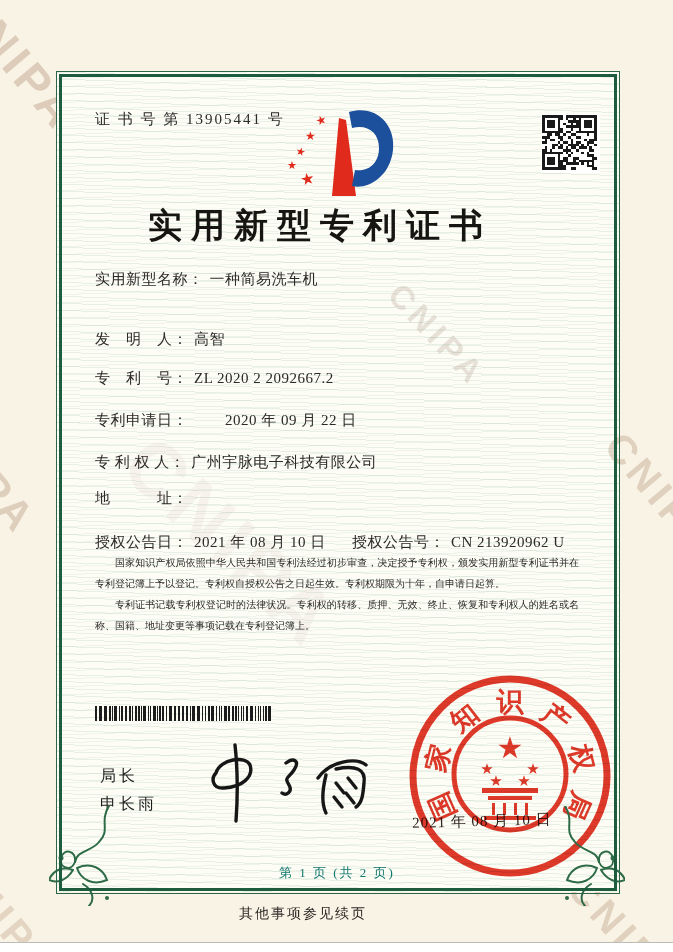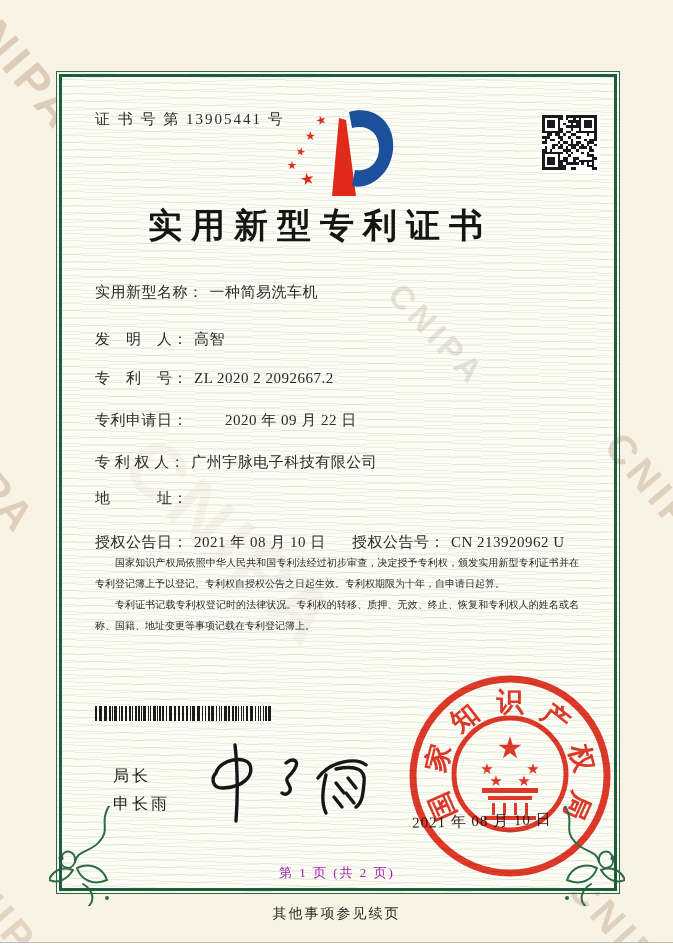--- a/index.html
+++ b/index.html
@@ -30,48 +30,48 @@
   .cert-no{position:absolute;left:95px;top:110px;font-size:15px;letter-spacing:2px;color:#2c2926;}
   .title{position:absolute;left:56px;top:203px;width:528px;text-align:center;font-size:34px;
          font-weight:700;letter-spacing:9px;color:#171512;}
 
   .logo{position:absolute;left:280px;top:98px;width:120px;height:102px;}
   .qr{position:absolute;left:541px;top:114px;width:57px;height:57px;background:#fff;padding:1px;}
 
   .frow{position:absolute;left:95px;display:flex;font-size:15px;color:#2c2926;letter-spacing:.5px;line-height:22px;}
   .frow .lab{white-space:pre;}
   .frow .val{margin-left:6px;white-space:pre-wrap;}
-  .row-1{top:281px;} .row-2{top:328px;} .row-3{top:367px;} .row-4{top:409px;gap:31px;}
+  .row-1{top:270px;font-family:Liberation Mono, monospace;} .row-2{top:328px;} .row-3{top:367px;} .row-4{top:409px;gap:31px;}
   .row-5{top:451px;} .row-6{top:487px;} .row-6 .val{width:408px;}
   .row-7a{top:531px;} .row-7b{top:531px;left:352px;}
 
   .body-text{position:absolute;left:95px;top:552px;width:484px;font-size:10px;line-height:21px;
              text-align:justify;color:#2c2926;}
   .body-text p{margin:0;text-indent:2em;}
 
   .barcode{position:absolute;left:95px;top:706px;width:178px;height:15px;}
 
-  .officer{position:absolute;left:113px;top:762px;font-family:"Liberation Sans","DejaVu Sans",sans-serif;
+  .officer{position:absolute;left:100px;top:762px;font-family:"Liberation Sans","DejaVu Sans",sans-serif;
            font-size:16px;letter-spacing:3px;color:#1d1d1d;line-height:28px;}
   .signature{position:absolute;left:198px;top:733px;width:180px;height:98px;}
 
   .seal-date{position:absolute;left:412px;top:812px;font-size:15px;letter-spacing:1px;color:#30231e;
              transform:rotate(-1.5deg);}
   .seal{position:absolute;left:404px;top:670px;width:212px;height:212px;mix-blend-mode:multiply;opacity:.93;}
   .seal svg{position:absolute;left:0;top:0;}
   .seal-char{position:absolute;left:50%;top:50%;font-weight:700;font-size:27px;color:#df2a1a;
              font-family:"Liberation Serif","DejaVu Serif",serif;}
 
   .flourish{position:absolute;width:64px;height:100px;}
   .flourish-left{left:49px;top:806px;}
   .flourish-right{left:561px;top:806px;transform:scaleX(-1);}
 
   .page-info{position:absolute;left:56px;top:864px;width:562px;text-align:center;font-size:13px;
-             letter-spacing:2px;color:#a21caf;}
-  .note{position:absolute;left:0;top:905px;width:673px;text-align:center;font-size:14px;
+             letter-spacing:2px;color:#0f766e;}
+  .note{position:absolute;left:0;top:905px;width:606px;text-align:center;font-size:14px;
         letter-spacing:2px;color:#2c2926;}
   .bottom-strip{position:absolute;left:0;top:942px;width:673px;height:10px;background:#ffffff;
                 border-top:1px solid #bdbdb8;}
 </style>
 </head>
 <body>
 
 <div class="page">
 
   <span class="wm wm-a">CNIPA</span>

